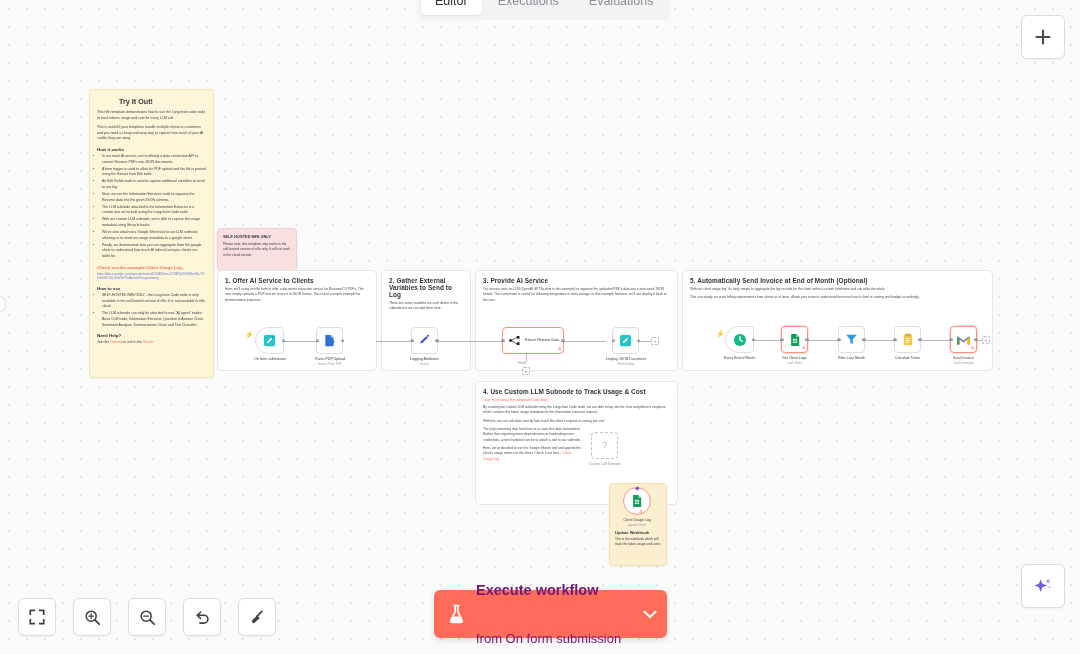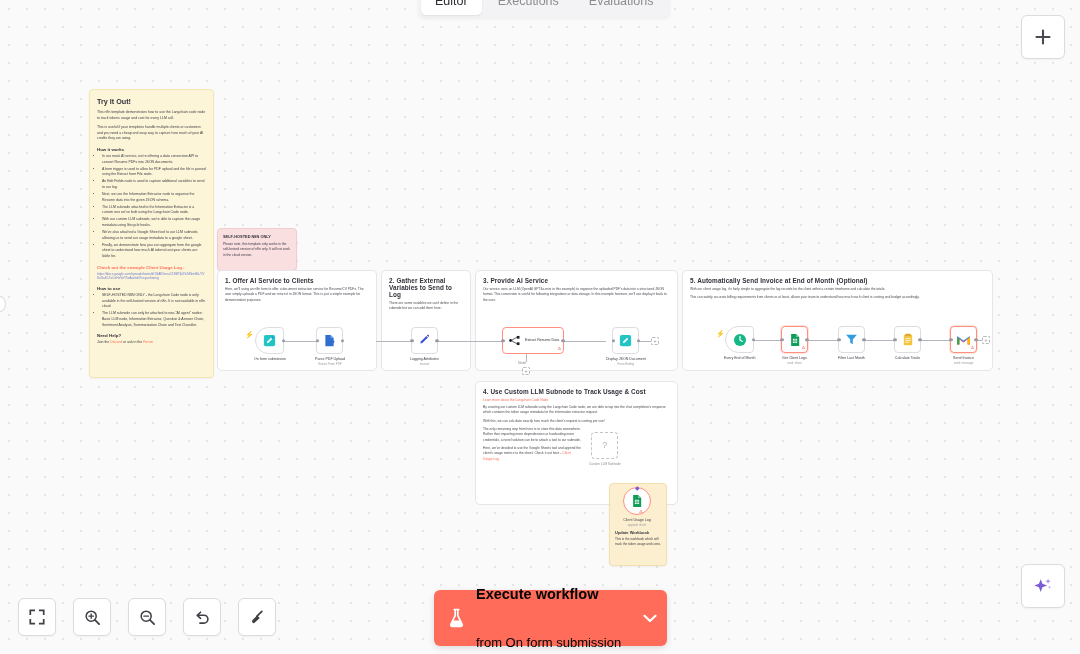--- a/index.html
+++ b/index.html
@@ -49,25 +49,25 @@
   #add-node-btn { left: 1021px; top: 15px; width: 44px; height: 44px; }
   #ai-assistant-btn { left: 1021px; top: 564px; width: 44px; height: 44px; }
 
   
   .toolbar { position: absolute; left: 18px; top: 598px; display: flex; gap: 17px; }
   .toolbar .sqbtn { position: static; width: 38px; height: 38px; }
 
   
   #execute-workflow {
     position: absolute; left: 434px; top: 590px;
-    height: 56px;
+    height: 48px;
     background: #ff6d5a;
     border-radius: 6px;
     display: flex; align-items: center;
-    color: #000000;
+    color: #701a75;
     box-shadow: 0 2px 6px rgba(0,0,0,.12);
     cursor: pointer;
     padding: 0 0 0 14px;
   }
   #execute-workflow .exec-icon { margin-right: 11px; display:flex; }
   #execute-workflow .exec-text { display: flex; flex-direction: column; line-height: 1.12; }
   #execute-workflow .exec-main { font-size: 14.5px; font-weight: bold; }
   #execute-workflow .exec-sub  { font-size: 13px; margin-top: 34px; }
   #execute-workflow .exec-caret {
     width: 34px; height: 48px; display: flex; align-items: center; justify-content: center;
@@ -87,21 +87,21 @@
     border-radius: 4px;
     overflow: hidden;
     box-shadow: 0 1px 2px rgba(0,0,0,.05);
   }
   .sticky-yellow { background: #fdf5d8; border: 1px solid #f2e6b5; }
   .sticky-pink   { background: #fadfe1; border: 1px solid #f3cace; }
   .sticky-amber  { background: #fcefd0; border: 1px solid #f2e0ae; }
 
   
   #note-try-it-out { left: 89px; top: 89px; width: 125px; height: 289px; padding: 7px 7px; }
-  #note-try-it-out h1 { font-size: 7.2px; color: #32323a; margin-bottom: 4px; }
+  #note-try-it-out h1 { font-size: 7.2px; color: #32323a; margin-bottom: 4px; margin-left: 22px; }
   #note-try-it-out p  { font-size: 3.5px; color: #3c3c44; line-height: 1.6; margin-bottom: 4px; }
   #note-try-it-out h2 { font-size: 4.4px; color: #32323a; margin: 5px 0 2px; }
   #note-try-it-out ul { margin: 0 0 4px 5px; }
   #note-try-it-out li { font-size: 3.5px; color: #3c3c44; line-height: 1.6; margin-bottom: 1.5px; }
   #note-try-it-out .link { color: #ff6d5a; word-break: break-all; }
   #note-try-it-out .urlline { font-size: 3.2px; color: #6a7bd6; word-break: break-all; line-height: 1.5; }
 
   
   #note-self-hosted { left: 217px; top: 228px; width: 80px; height: 43px; padding: 5px 5px; }
   #note-self-hosted h3 { font-size: 3.9px; color: #33333b; margin-bottom: 3px; }

